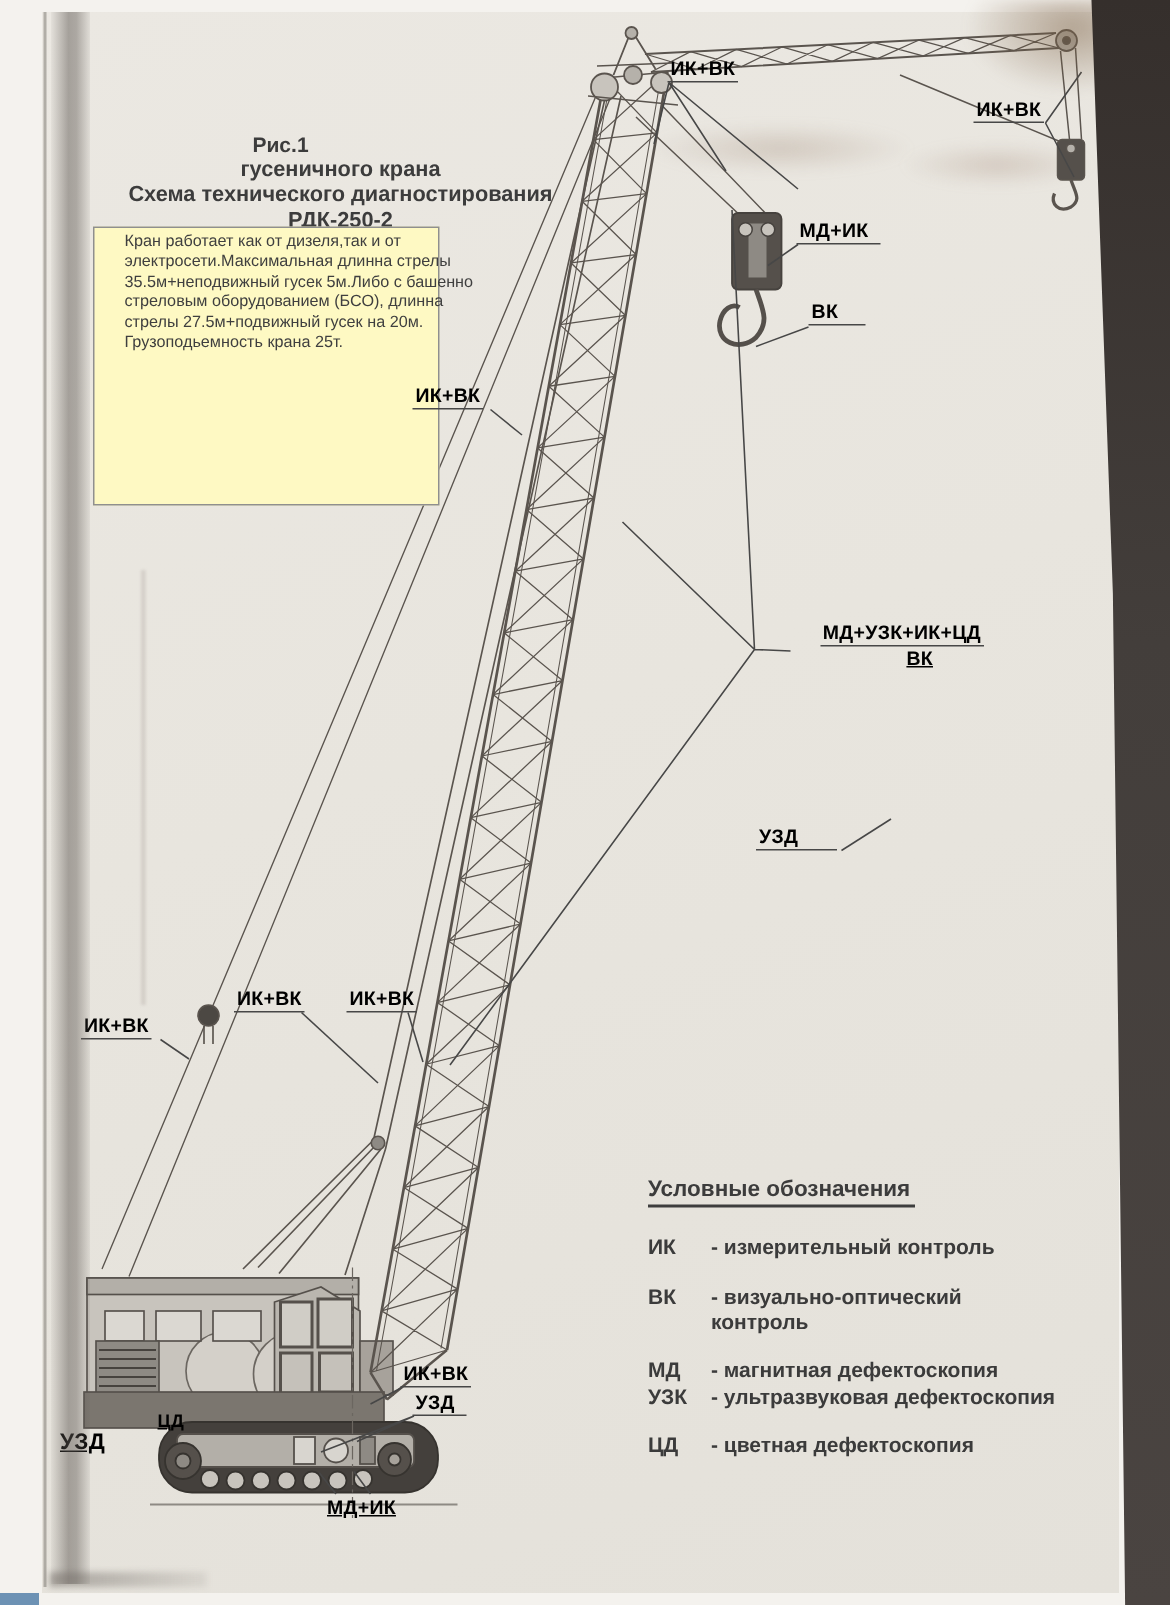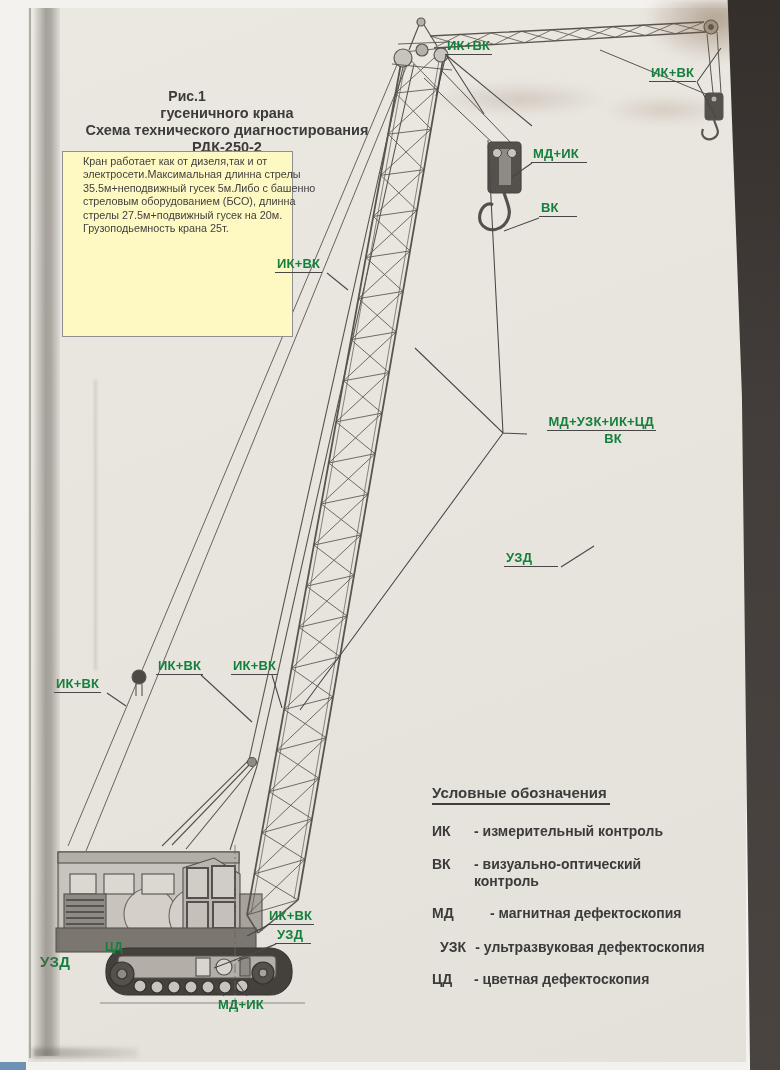--- a/index.html
+++ b/index.html
@@ -27,42 +27,42 @@
 
   #crane-svg{position:absolute;left:0;top:0;z-index:4;pointer-events:none;}
 
   
   .txt{position:absolute;color:#3c3c3c;z-index:5;}
   #title-block{left:62px;top:88px;width:330px;text-align:center;font-weight:700;line-height:17px;}
   #fig-label{font-size:14px;transform:translateX(-40px);}
   .title-line{font-size:14.5px;}
   #desc-box{left:62px;top:151px;width:231px;height:186px;background:#fef9c3;border:1px solid #8f8f8f;
             padding:3px 20px;font-size:10.8px;line-height:13.4px;color:#3f3f3f;white-space:nowrap;box-sizing:border-box;}
-  .dlabel{position:absolute;font-size:13px;font-weight:700;color:#15803d;letter-spacing:.2px;z-index:5;line-height:15px;}
+  .dlabel{position:absolute;font-size:13px;font-weight:700;color:#000000;letter-spacing:.2px;z-index:5;line-height:15px;text-decoration:underline;}
   .ul{display:inline-block;border-bottom:1.6px solid #474747;padding:0 2px 1px 2px;}
   .pr18{padding-right:18px;} .pr26{padding-right:26px;} .pr8{padding-right:8px;}
   #l-top-ikvk{left:445px;top:38px;} #l-jib-ikvk{left:649px;top:65px;}
   #l-mdik{left:531px;top:146px;} #l-vk{left:539px;top:200px;}
   #l-mid-ikvk{left:275px;top:256px;}
   #l-combo{left:524px;top:414px;width:132px;text-align:right;}
   #l-combo .second{margin-right:34px;}
   #l-uzd-r{left:504px;top:550px;}
   #l-left-ikvk{left:54px;top:676px;} #l-pa-ikvk{left:156px;top:658px;} #l-pb-ikvk{left:231px;top:658px;}
   #l-foot-ikvk{left:267px;top:908px;} #l-uzd-low{left:275px;top:927px;}
   #l-mdik-low{left:218px;top:997px;}
   #l-cd{left:105px;top:940px;font-size:12px;} #l-uzd-body{left:40px;top:954px;font-size:15px;}
 
   
   #legend{left:432px;top:784px;width:280px;}
   #legend .legend-title{display:inline-block;font-size:15px;font-weight:700;border-bottom:2px solid #3e3e3e;padding:0 3px 2px 0;}
   .legend-row{display:flex;font-size:14px;font-weight:700;color:#3b3b3b;}
   .legend-abbr{width:42px;flex:none;}
   .legend-desc{width:232px;line-height:17px;}
   .legend-desc.narrow{width:178px;}
-  #lr0{margin-top:18px;} #lr1{margin-top:16px;} #lr2{margin-top:15px;gap:16px;} #lr3{margin-top:17px;text-align:center;} #lr4{margin-top:15px;}
+  #lr0{margin-top:18px;} #lr1{margin-top:16px;} #lr2{margin-top:15px;} #lr3{margin-top:1px;} #lr4{margin-top:15px;}
 </style>
 </head>
 <body>
 
 <div id="shot">
   <div id="paper"></div>
 
   <div id="bleed1" class="bleed"></div>
   <div id="bleed2" class="bleed"></div>
   <div id="bleed3" class="bleed"></div>

